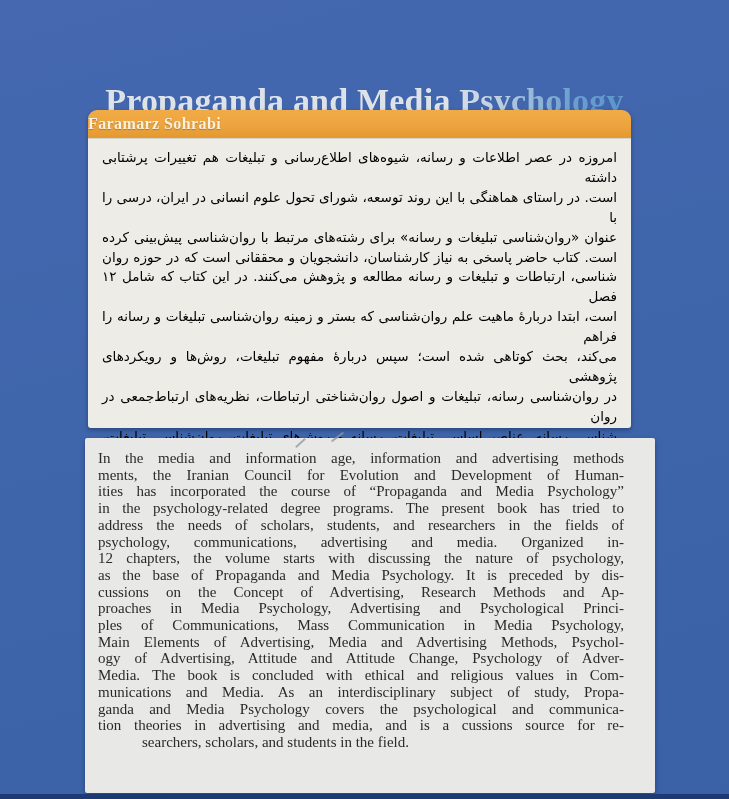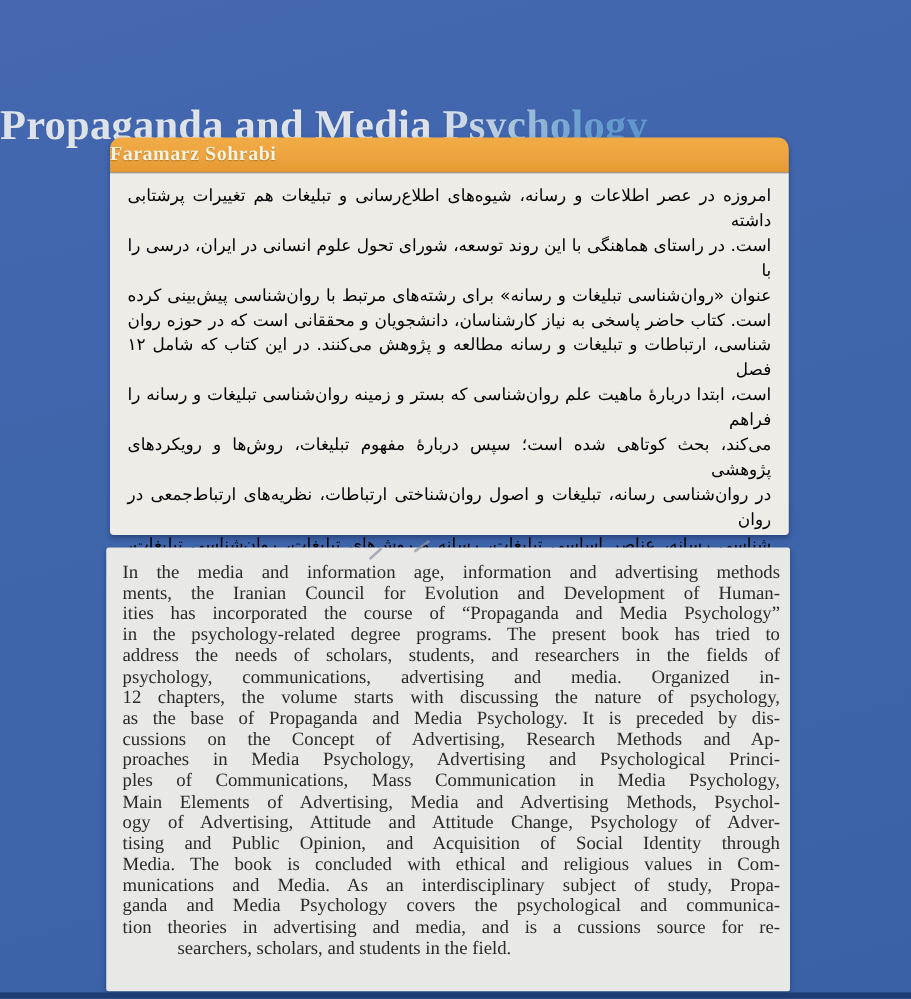--- a/index.html
+++ b/index.html
@@ -14,21 +14,21 @@
     overflow: hidden;
     background: linear-gradient(165deg, #4568b0 0%, #3f65ab 45%, #3a61a6 100%);
   }
   .bottom-strip {
     position: absolute; left: 0; right: 0; bottom: 0; height: 5px;
     background: #1d3b72;
   }
   
   .title {
     position: absolute; top: 57px; left: 0; right: 0;
-    text-align: left;
+    text-align: center;
     font-weight: bold;
     font-size: 34px; line-height: 42px;
     letter-spacing: 0.2px;
     font-family: "Liberation Serif", serif;
   }
   .title .fade {
     background: linear-gradient(90deg, #ffffff 0%, #ffffff 66%, #d9e7f4 76%, #79b0e0 90%, #68a5da 100%);
     -webkit-background-clip: text; background-clip: text;
     color: transparent;
     text-shadow: 0 0 1px rgba(30,60,110,0.15);
@@ -62,21 +62,21 @@
   .fa-text {
     direction: rtl;
     font-family: "DejaVu Sans", sans-serif;
     font-size: 13.5px; line-height: 19.9px;
     color: #000000;
   }
   
   .panel-en {
     position: absolute; left: 85px; top: 438px; width: 526px; height: 334px;
     background: #e8e8e6;
-    padding: 12px 8px 9px 13px;
+    padding: 12px 31px 9px 13px;
     box-shadow: 0 2px 4px rgba(15,30,70,0.45);
     border-radius: 2px;
   }
   .en-text {
     font-family: "Liberation Serif", serif;
     font-size: 15px; line-height: 16.7px;
     color: #2a2a2a;
   }
   
   .jus div { text-align: justify; text-align-last: justify; }
@@ -130,21 +130,20 @@
         <div>in the psychology-related degree programs. The present book has tried to</div>
         <div>address the needs of scholars, students, and researchers in the fields of</div>
         <div>psychology, communications, advertising and media. Organized in-</div>
         <div>12 chapters, the volume starts with discussing the nature of psychology,</div>
         <div>as the base of Propaganda and Media Psychology. It is preceded by dis-</div>
         <div>cussions on the Concept of Advertising, Research Methods and Ap-</div>
         <div>proaches in Media Psychology, Advertising and Psychological Princi-</div>
         <div>ples of Communications, Mass Communication in Media Psychology,</div>
         <div>Main Elements of Advertising, Media and Advertising Methods, Psychol-</div>
         <div>ogy of Advertising, Attitude and Attitude Change, Psychology of Adver-</div>
-        <div>tising and Public Opinion, and Acquisition of Social Identity through</div>
         <div>Media. The book is concluded with ethical and religious values in Com-</div>
         <div>munications and Media. As an interdisciplinary subject of study, Propa-</div>
         <div>ganda and Media Psychology covers the psychological and communica-</div>
         <div>tion theories in advertising and media, and is a cussions source for re-</div>
         <div>searchers, scholars, and students in the field.</div>
       </div>
   </div>
 
   <div class="bottom-strip"></div>
 

